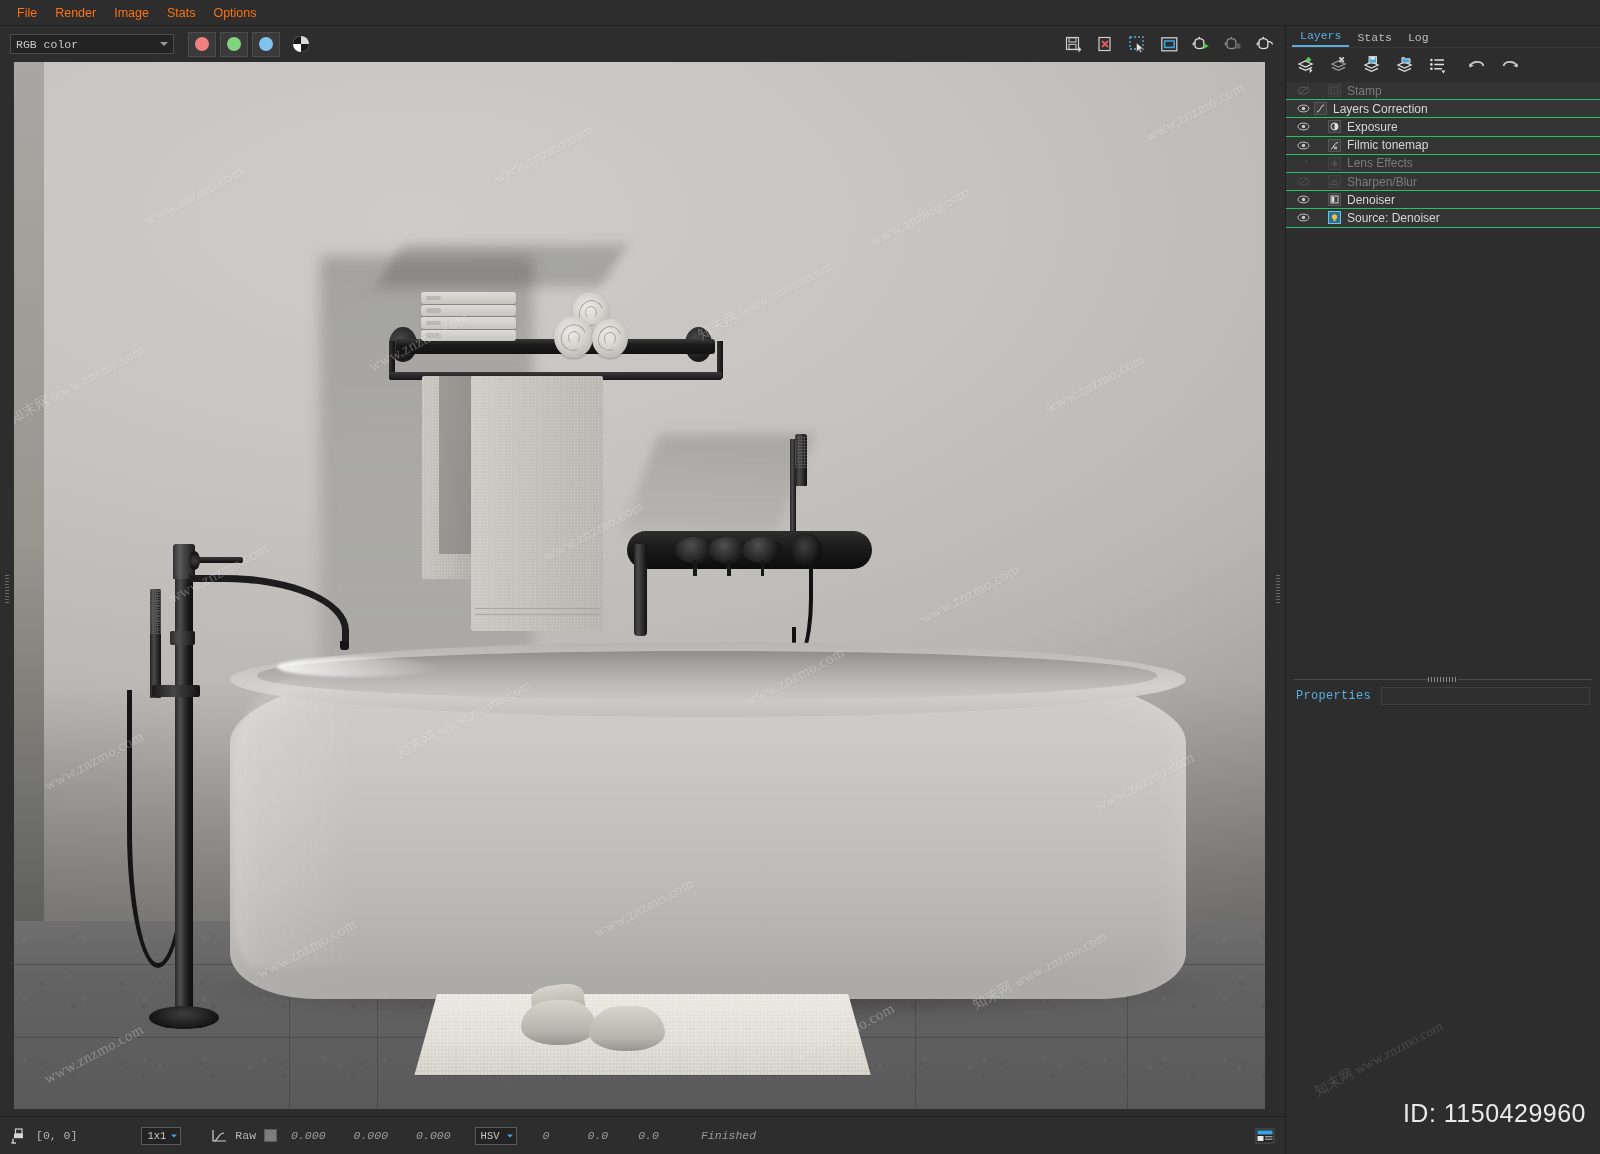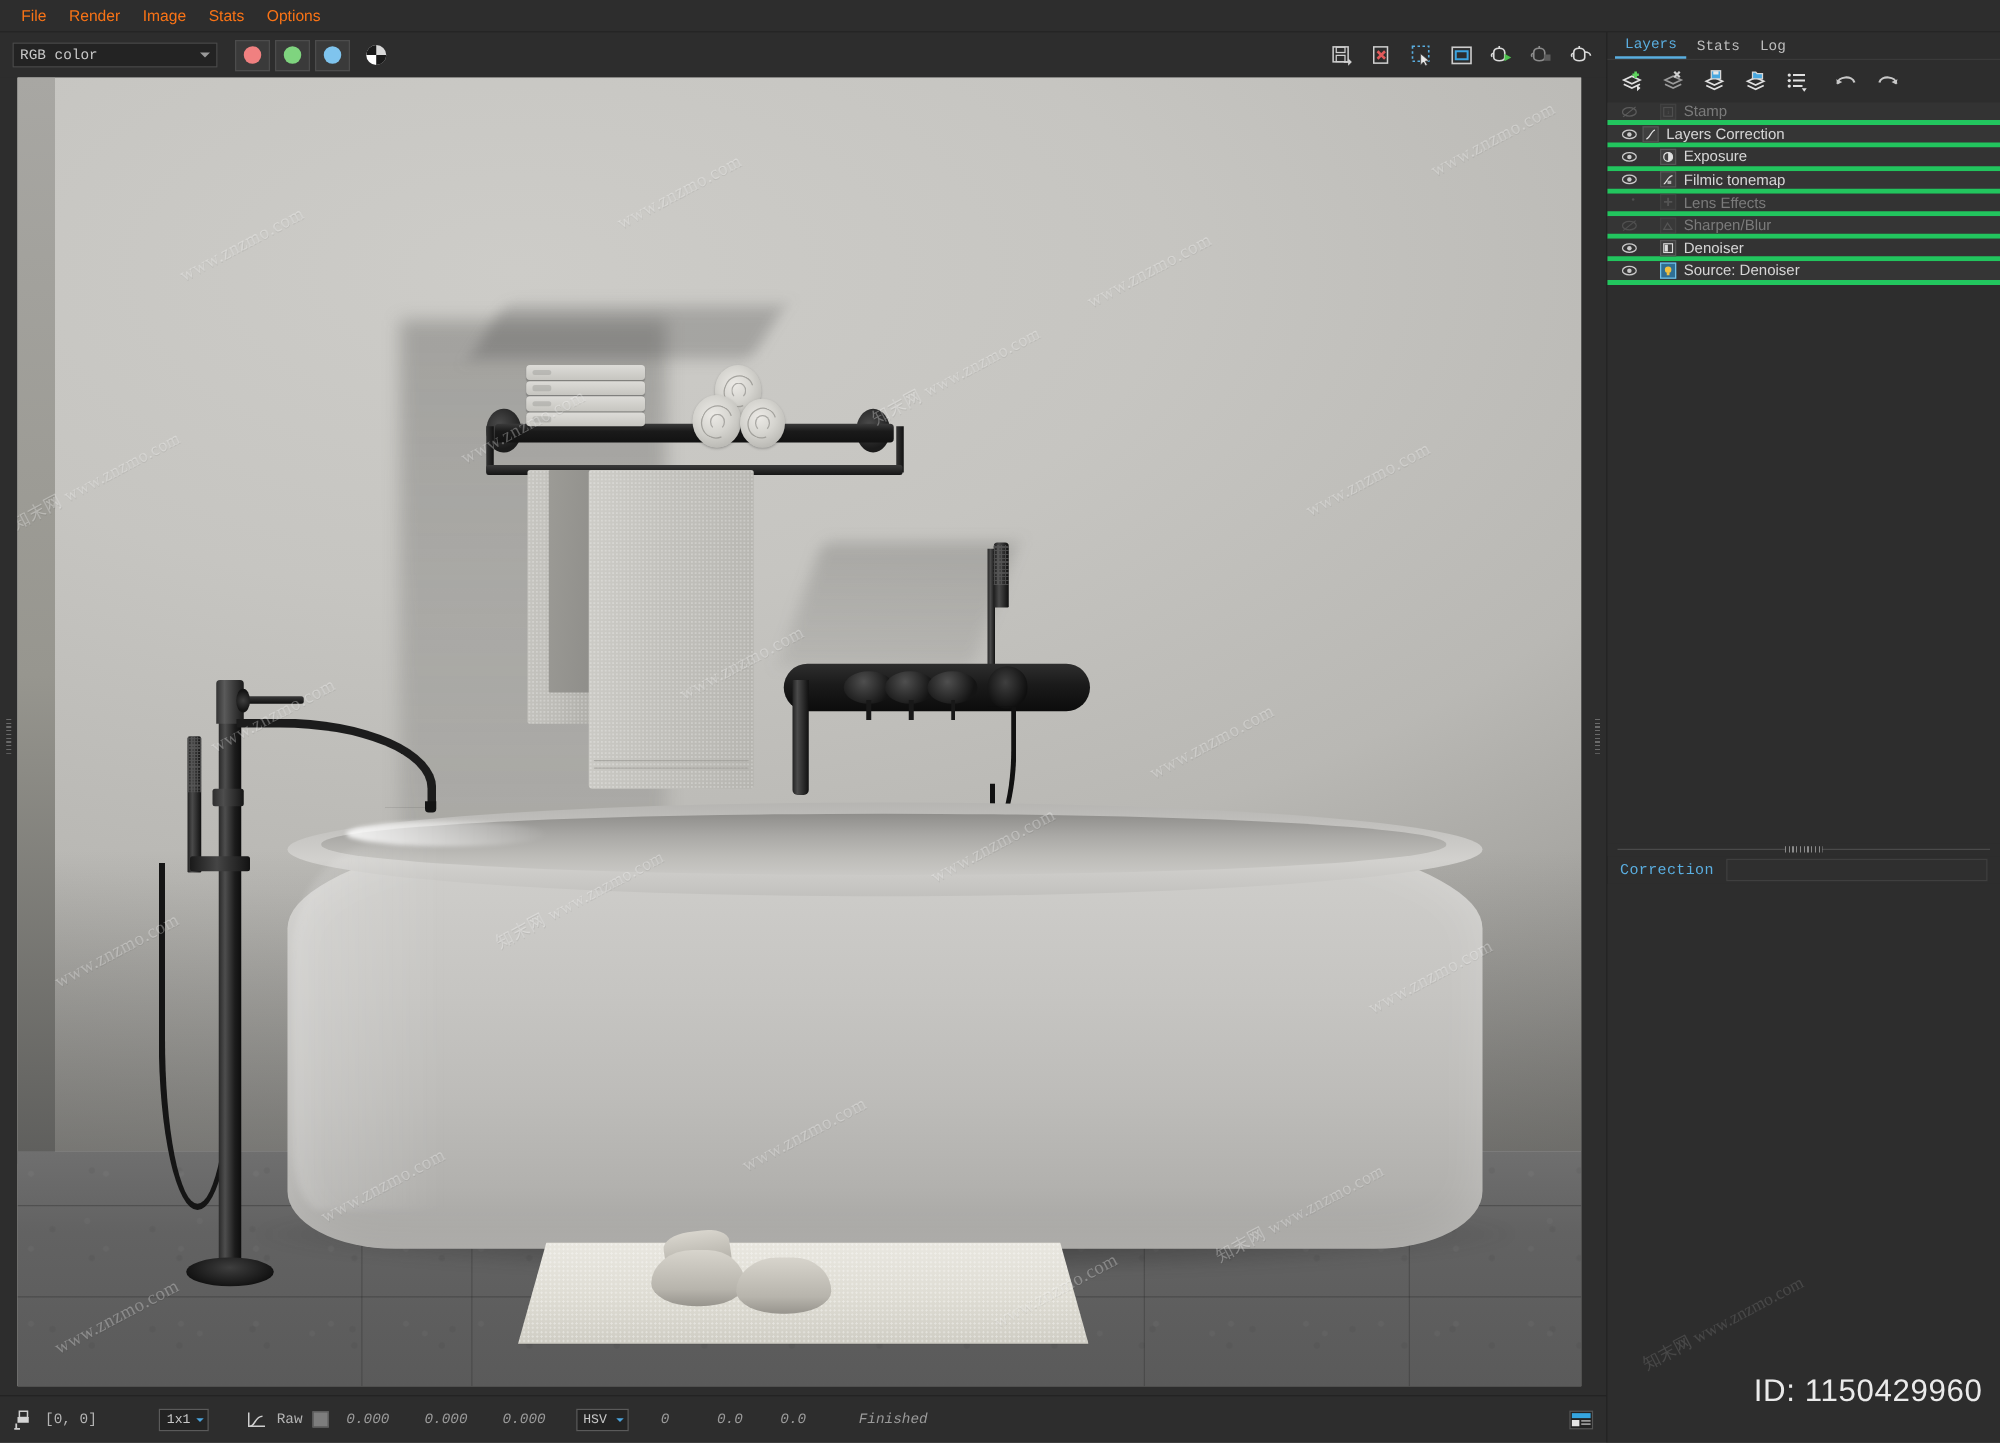--- a/index.html
+++ b/index.html
@@ -577,21 +577,21 @@
   }
   .lt-btn {
     width:24px;height:24px;
     display:flex;align-items:center;justify-content:center;
     border-radius:2px;
   }
 
   .layer-list { background:#333333; }
   .layer-row {
     height:18.2px; display:flex; align-items:center;
-    border-bottom:4px solid #22c55e;
+    border-bottom:1px solid #22c55e;
     padding-left:6px;
   }
   .layer-row:nth-child(odd) { background:#333333; }
   .layer-row:nth-child(even){ background:#353535; }
   .eye-cell { width:22px; display:flex; align-items:center; justify-content:center; }
   .indent { width:14px; }
   .layer-ico {
     width:13px;height:13px;margin-right:6px;
     display:flex;align-items:center;justify-content:center;
     background:#3f3f3f;border:1px solid #555;
@@ -886,21 +886,21 @@
 
       <div class="statusbar">
         <div class="sb-seg" style="margin-right:10px;">
           <svg width="16" height="18" viewBox="0 0 16 18">
             <rect x="5.5" y="2" width="6.5" height="5" fill="none" stroke="#cfcfcf" stroke-width="1.2"></rect>
             <rect x="4" y="6.6" width="9" height="4.6" fill="#d5d5d5"></rect>
             <path d="M3 11.8 L3 16" stroke="#cfcfcf" stroke-width="1.4"></path>
             <path d="M1.4 16 L6 16" stroke="#cfcfcf" stroke-width="1.4"></path>
           </svg>
         </div>
-        <div class="sb-text" style="margin-right:50px;">[0,  0]</div>
+        <div class="sb-text" style="margin-right:64px;">[0,  0]</div>
 
         <div class="sb-combo" style="margin-right:30px;">
           <span>1x1</span>
           <span class="arr"></span>
         </div>
 
         <div class="sb-seg" style="margin-right:8px;">
           <svg width="16" height="16" viewBox="0 0 16 16">
             <path d="M2 2 L2 13 L15 13" fill="none" stroke="#cfcfcf" stroke-width="1.2"></path>
             <path d="M3 13 C7 13 7 5 13 5" fill="none" stroke="#cfcfcf" stroke-width="1.2"></path>
@@ -1139,21 +1139,21 @@
         </div>
       </div>
 
       <div class="layer-empty" style="height:100px;"></div>
 
       <div class="dock-splitter">
           <span class="grip"></span>
         </div>
 
       <div class="props-row">
-        <span class="props-label">Correction</span>
+        <span class="props-label">Properties</span>
         <span class="props-field"></span>
       </div>
 
       <div class="props-body">
         <div class="brand-ghost">知末网 www.znzmo.com</div>
         <div class="brand">
           <div class="brand-id">ID: 1150429960</div>
         </div>
       </div>
     </div>

